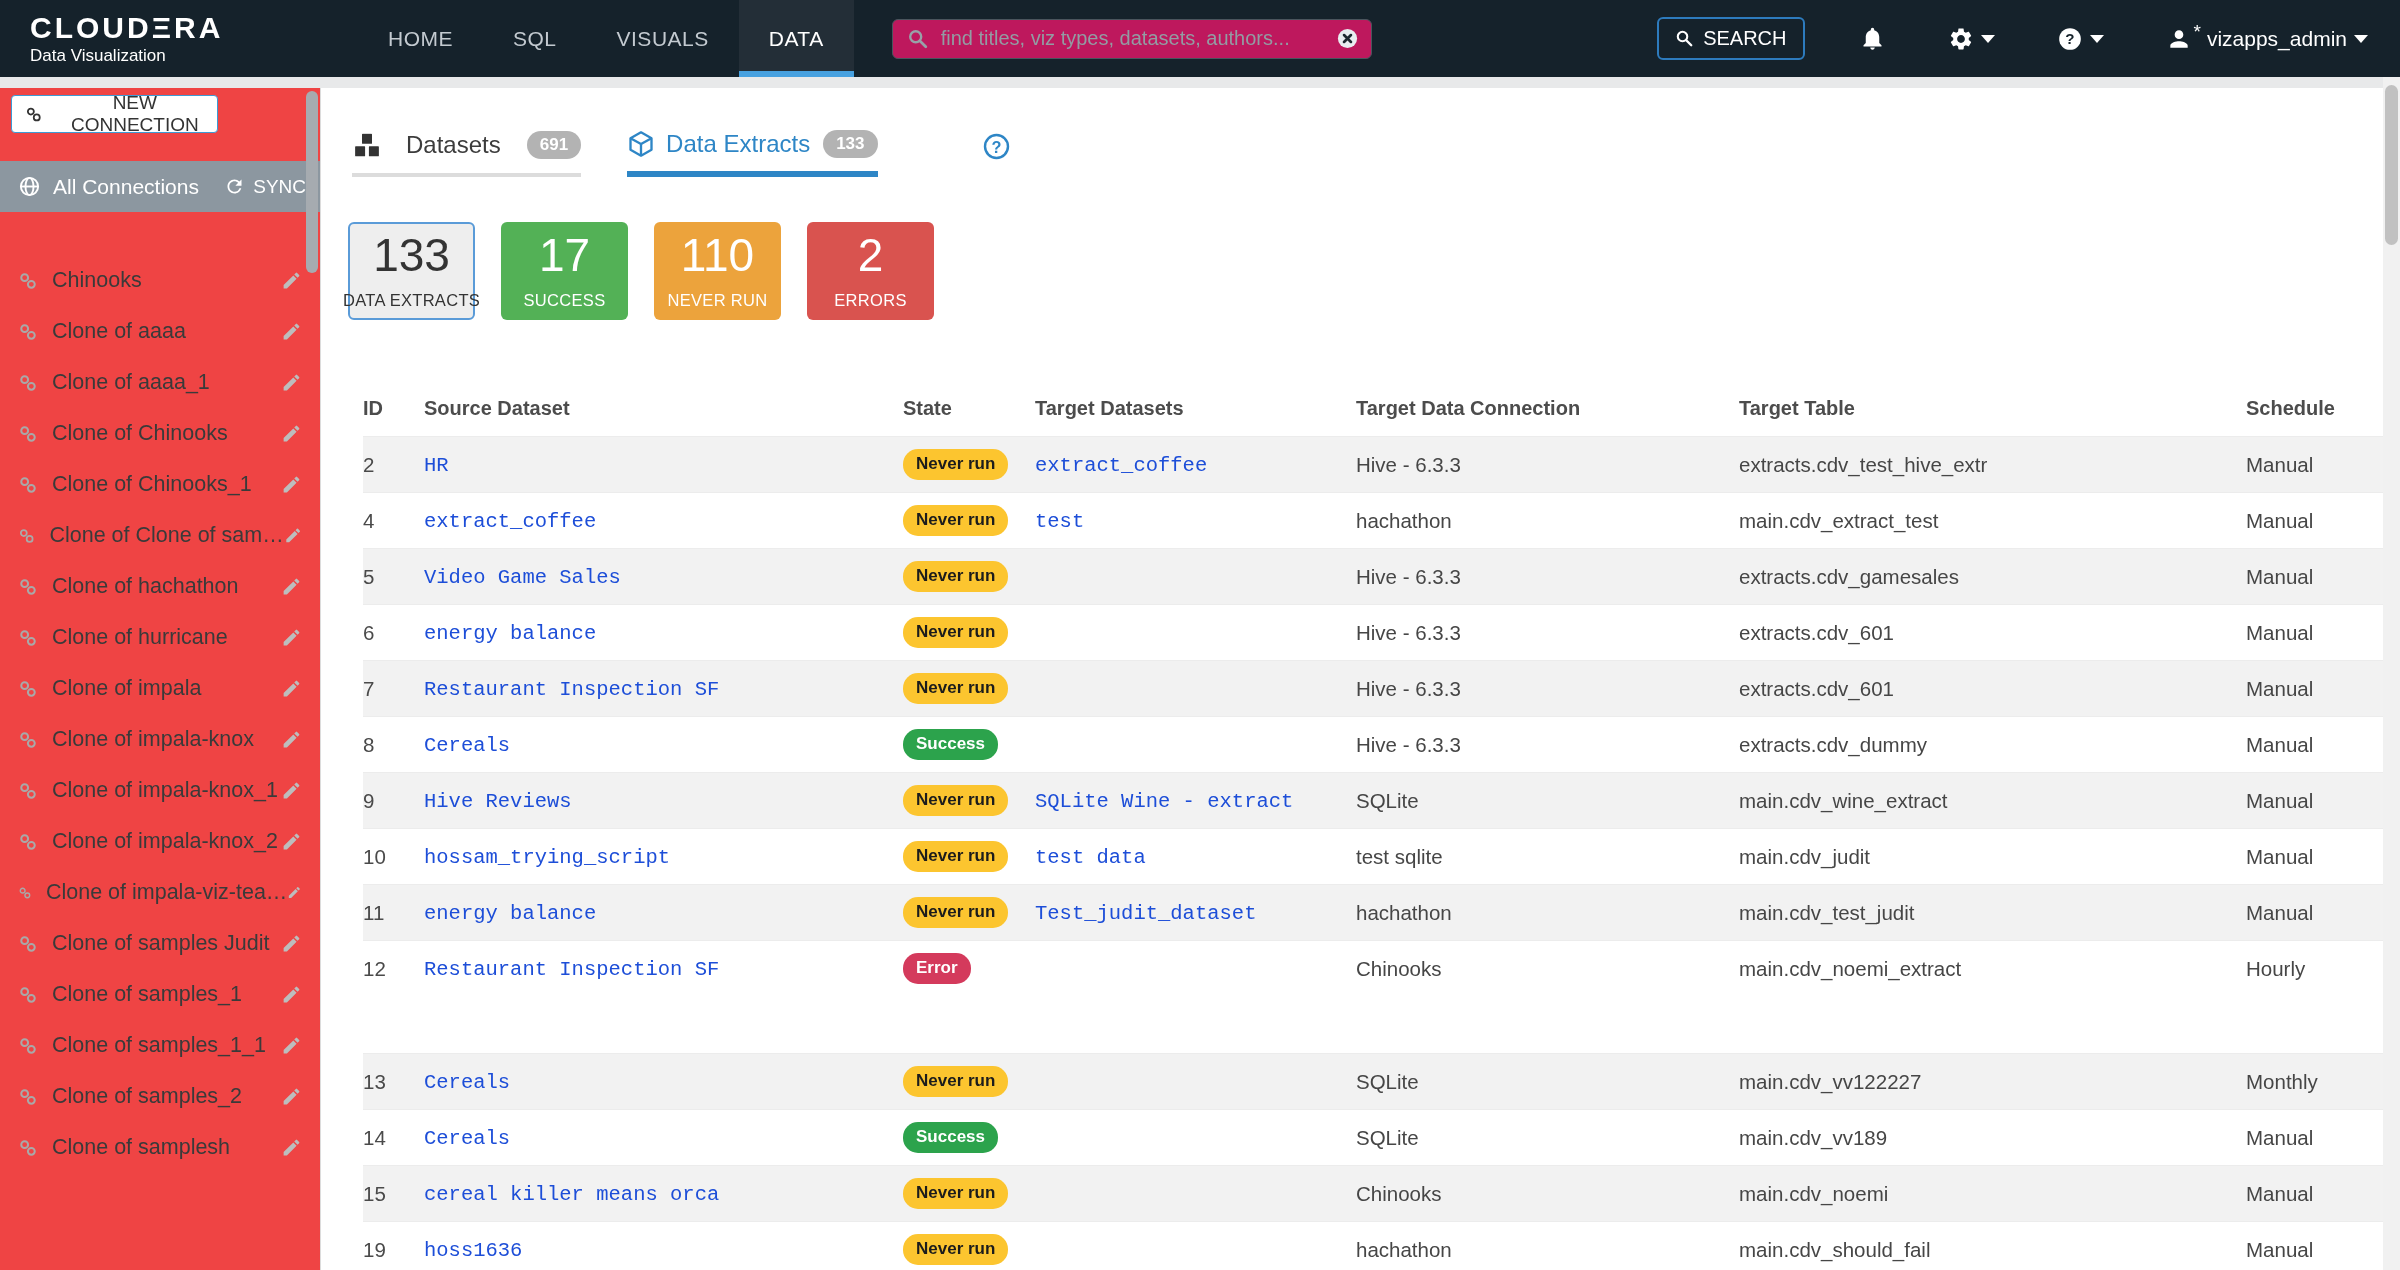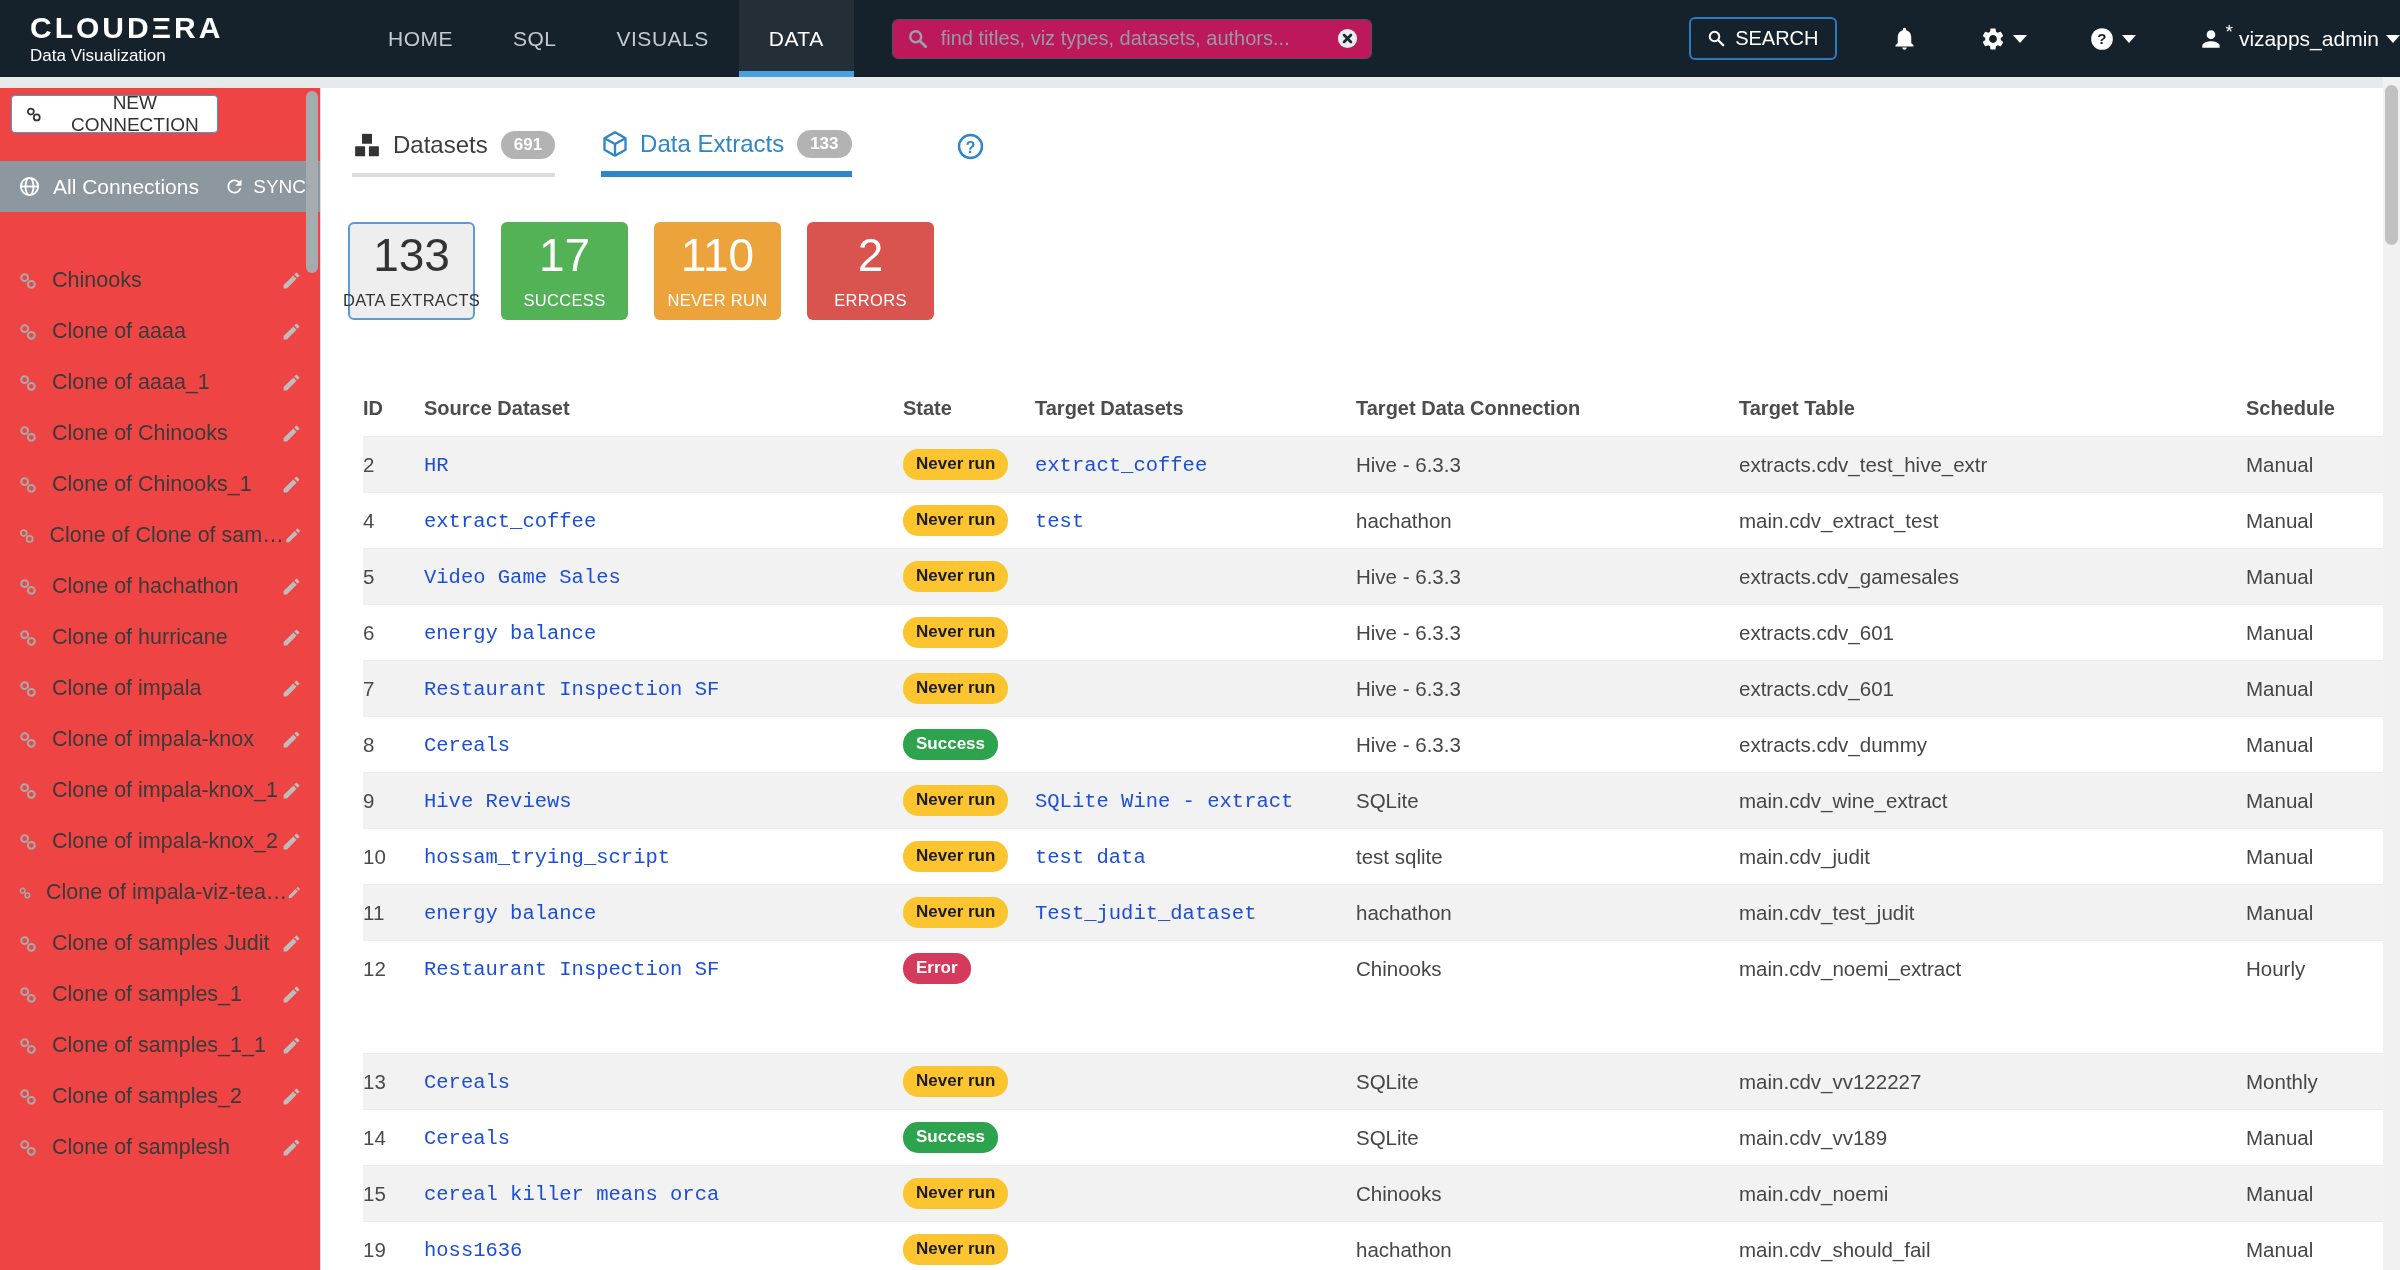--- a/index.html
+++ b/index.html
@@ -18,21 +18,21 @@
   .nav-item { position:relative; display:flex; align-items:center; padding:0 30px;
     color:#c3cad0; font-size:21px; letter-spacing:0.5px; cursor:pointer; }
   .nav-item.active { background:#232e37; color:#fff; }
   .nav-item.active::after { content:""; position:absolute; left:0; right:0; bottom:0; height:6px; background:#47a1e0; }
   .search-box { align-self:center; margin-left:38px; width:480px; height:40px;
     background:#be185d; border:1px solid #4a555d; border-radius:6px;
     display:flex; align-items:center; padding:0 12px 0 14px; color:#98a1a8; }
   .search-box input { flex:1; background:transparent; border:none; outline:none;
     color:#cfd6db; font-size:20px; margin-left:12px; font-family:"Liberation Sans", sans-serif; }
   .search-box input::placeholder { color:#939ca3; }
-  .nav-right { margin-left:auto; display:flex; align-items:center; }
+  .nav-right { margin-left:auto; display:flex; align-items:center; padding-right:32px; }
   .search-btn { display:flex; align-items:center; gap:9px; color:#fff; background:transparent;
     border:2px solid #2d7bbd; border-radius:6px; padding:8px 16px; font-size:20px;
     font-family:"Liberation Sans", sans-serif; cursor:pointer; }
   .nav-icon { color:#fff; display:flex; align-items:center; cursor:pointer; }
   .gap54 { margin-left:54px; } .gap62 { margin-left:62px; }
   .caret { width:0; height:0; border-left:7px solid transparent; border-right:7px solid transparent;
     border-top:8px solid #fff; margin-left:7px; display:inline-block; }
   .user-block { display:flex; align-items:center; color:#fff; font-size:21px; cursor:pointer; }
   .user-star { font-size:19px; margin:-14px 6px 0 2px; }
 
@@ -62,21 +62,21 @@
   .tabs-row { display:flex; align-items:flex-end; margin:42px 0 0 31px; }
   .tab { display:flex; align-items:center; padding-bottom:13px; cursor:pointer; }
   .tab-inactive { border-bottom:4px solid #dcdcdc; }
   .tab-active { border-bottom:6px solid #2e86c6; }
   .tab-label { font-size:24px; margin-left:11px; }
   .tab-inactive .tab-label { color:#3c3c3c; }
   .tab-active .tab-label { color:#2e86c6; }
   .count-badge { margin-left:13px; background:#b3b3b3; color:#fff; font-weight:bold;
     font-size:17px; border-radius:15px; padding:4px 13px; }
   .tabs-help { margin-left:104px; color:#2e86c6; padding-bottom:16px; cursor:pointer; }
-  .mr46 { margin-right:46px; }
+  .mr46 { margin-right:46px;gap:13px; }
 
   
   .cards { display:flex; margin:45px 0 0 27px; }
   .card { width:127px; height:98px; border-radius:6px; margin-right:26px;
     display:flex; flex-direction:column; align-items:center; justify-content:center; cursor:pointer; }
   .card-value { font-size:46px; line-height:1; }
   .card-label { font-size:16.5px; margin-top:13px; letter-spacing:0.3px; white-space:nowrap; }
   .card.total { background:#eeeeee; border:2px solid #5a9bd8; color:#333; }
   .card.success { background:#53b156; color:#fff; }
   .card.warning { background:#eca33c; color:#fff; }

